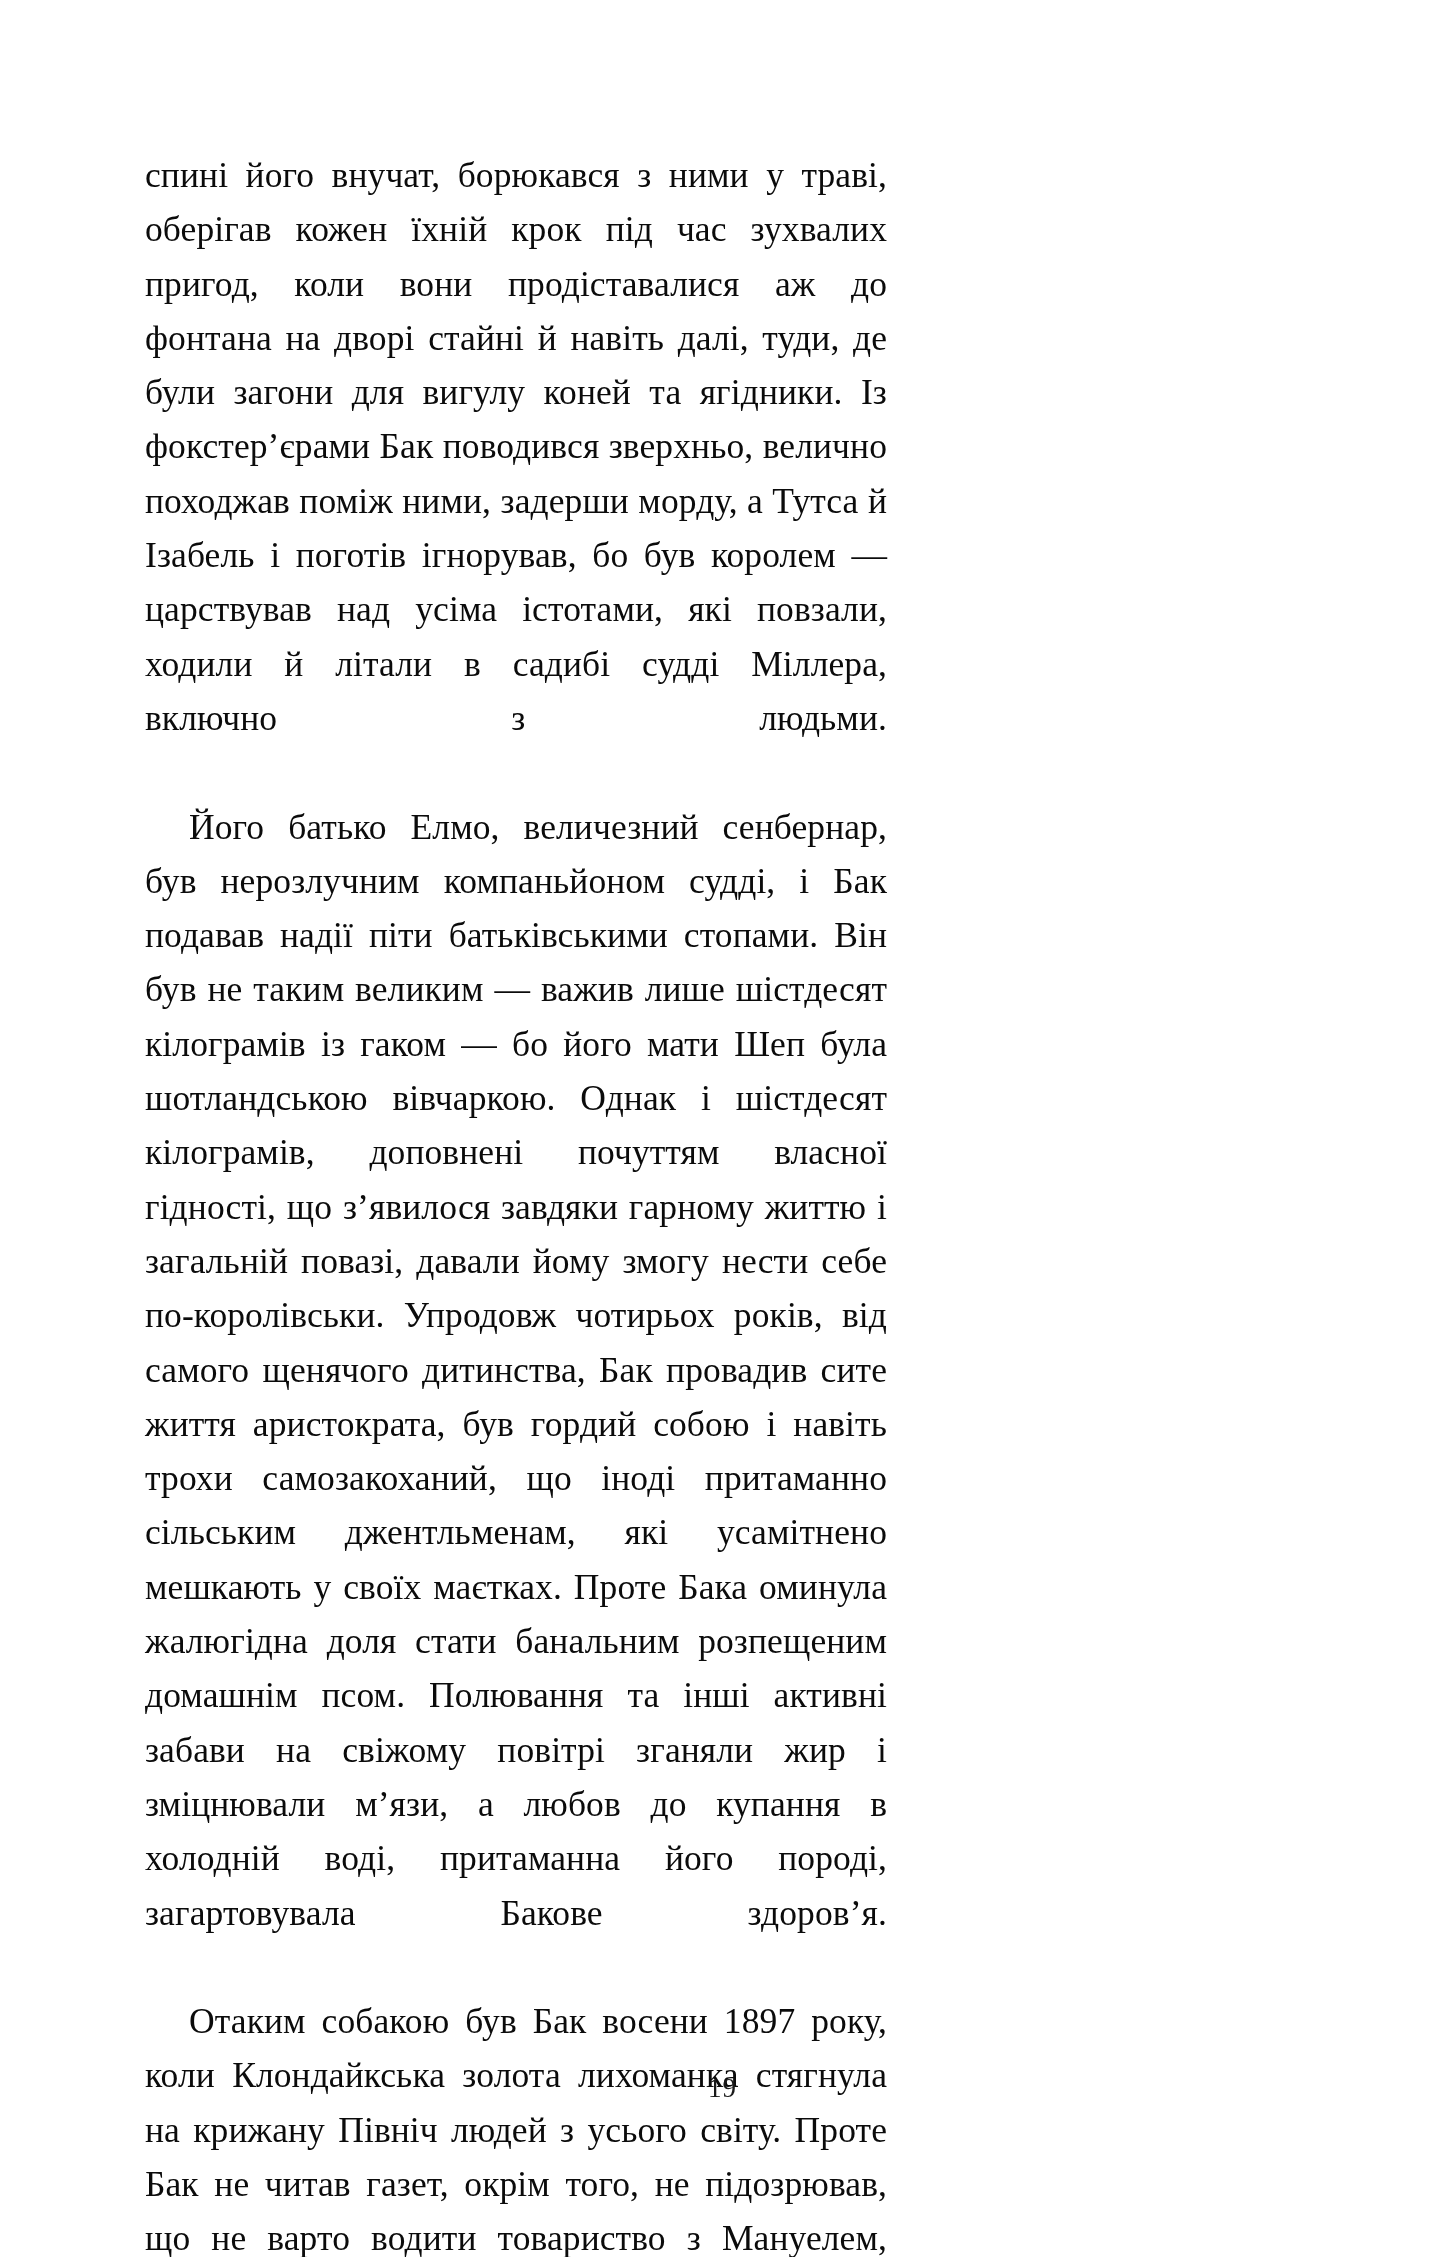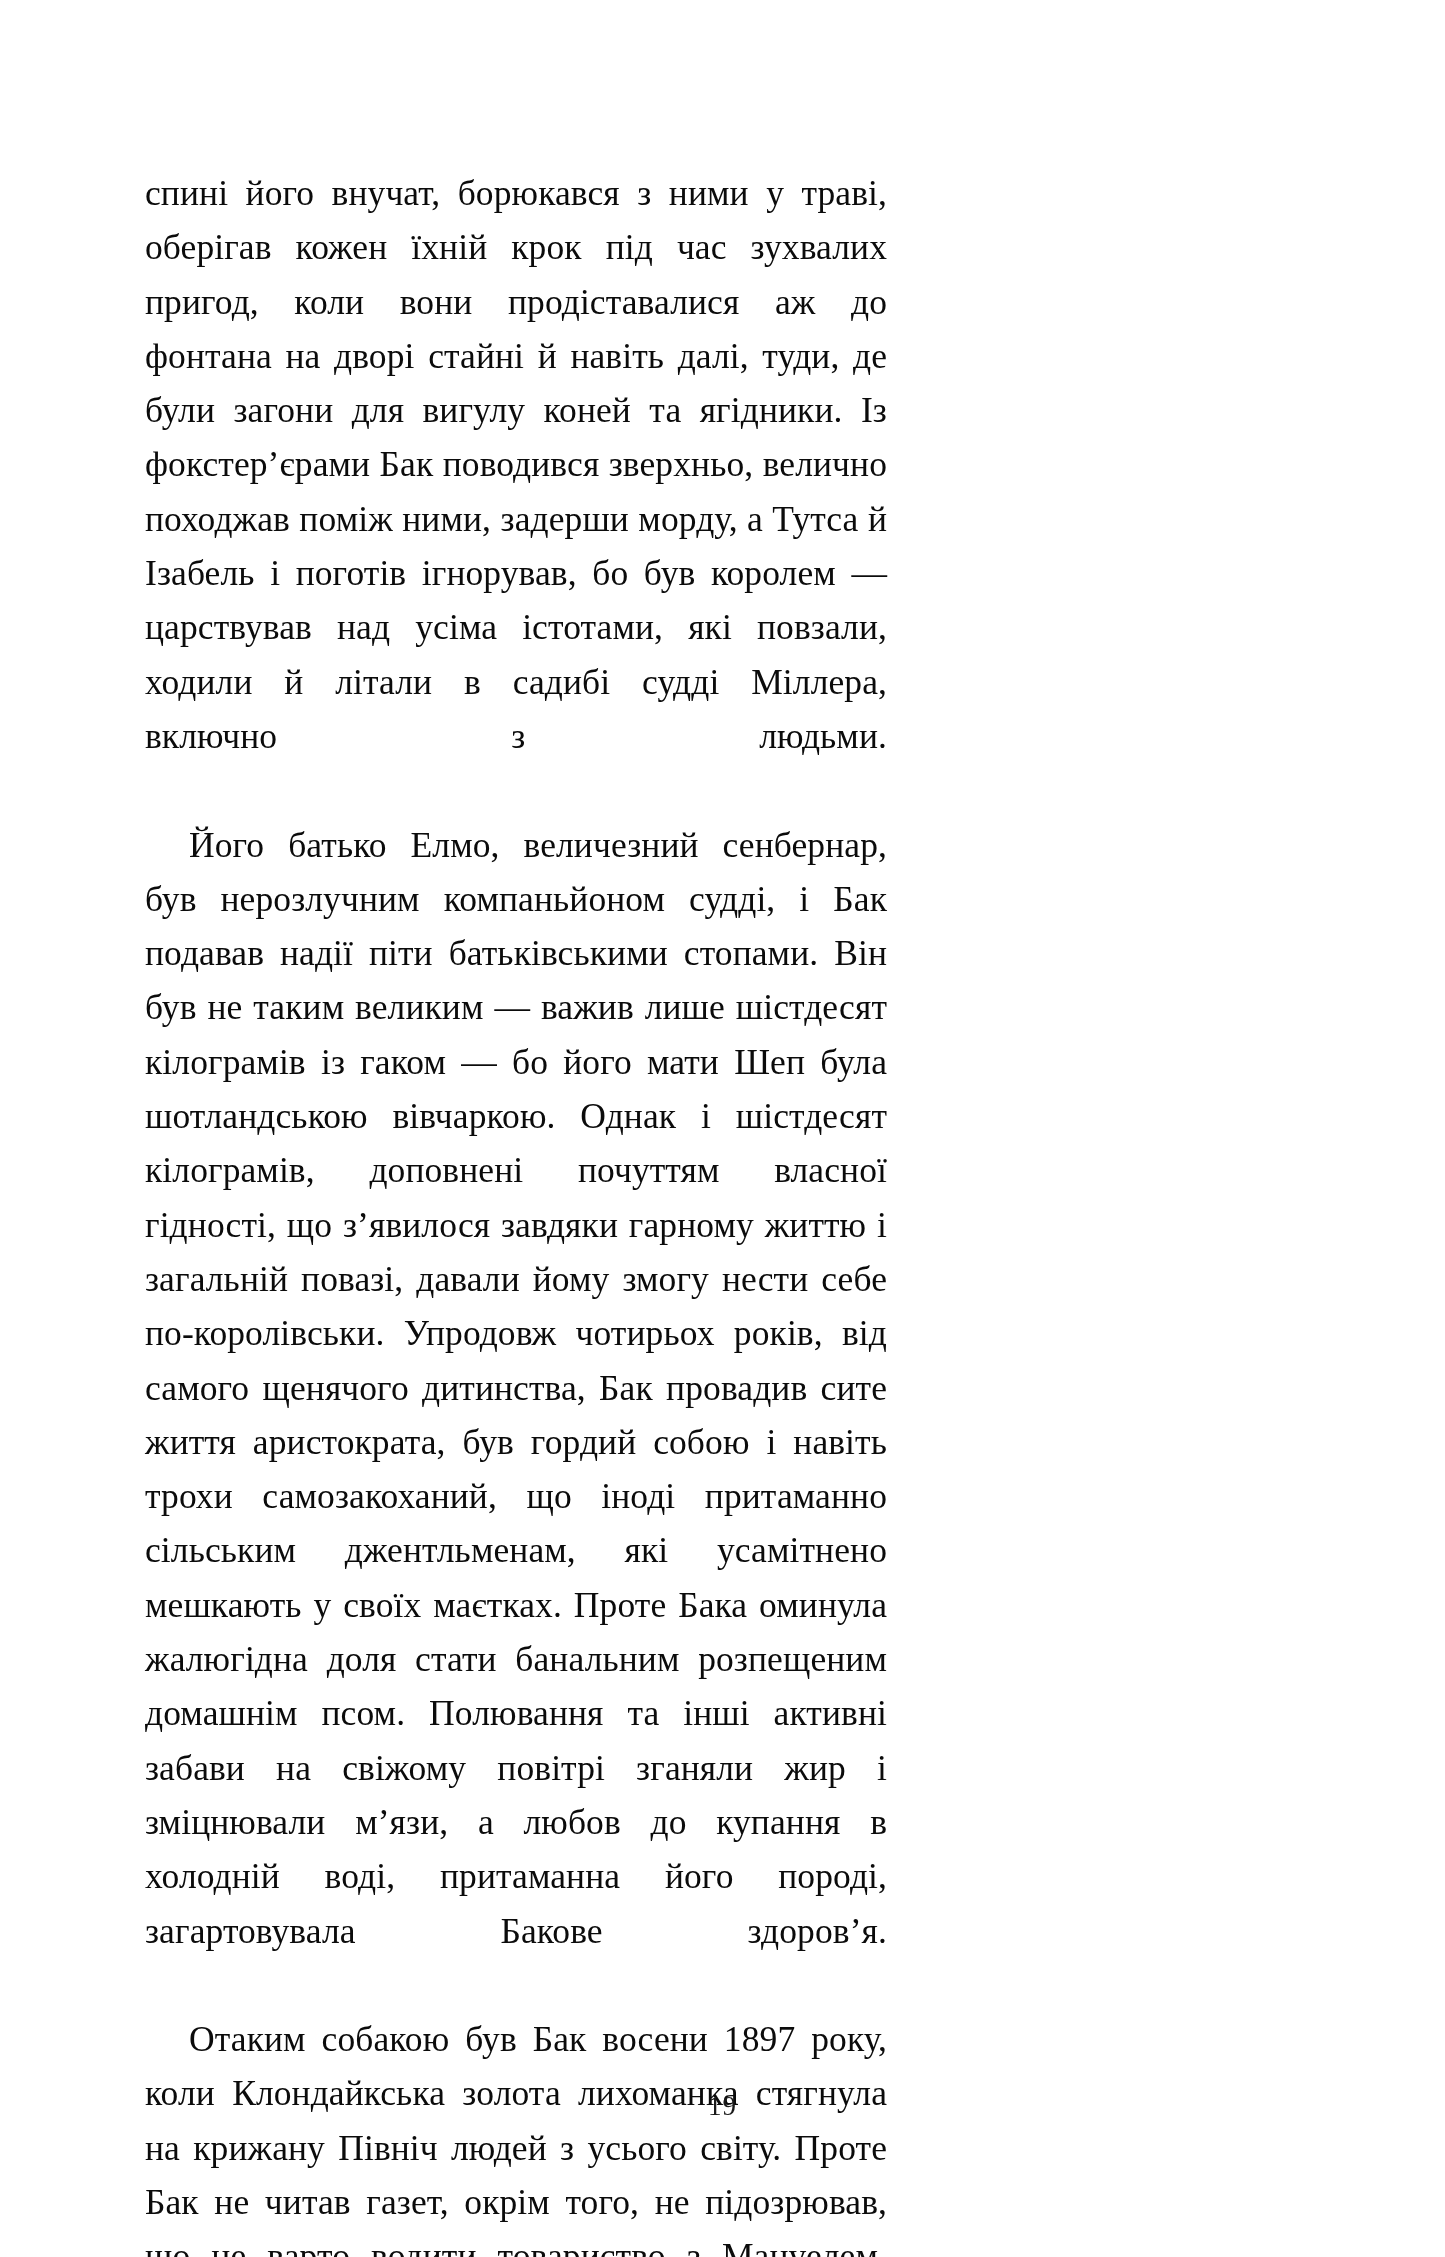--- a/index.html
+++ b/index.html
@@ -15,21 +15,20 @@
     color: #0b0b0b;
     overflow: hidden;
   }
 
   .page {
     position: absolute;
     left: 0; top: 0;
     width: 1445px;
     height: 1715px;
     background: #ffffff;
-    margin-top: 18px;
   }
 
   .text-block {
     position: absolute;
     left: 145px;
     top: 148px;
     width: 742px;
   }
 
   p.para {

